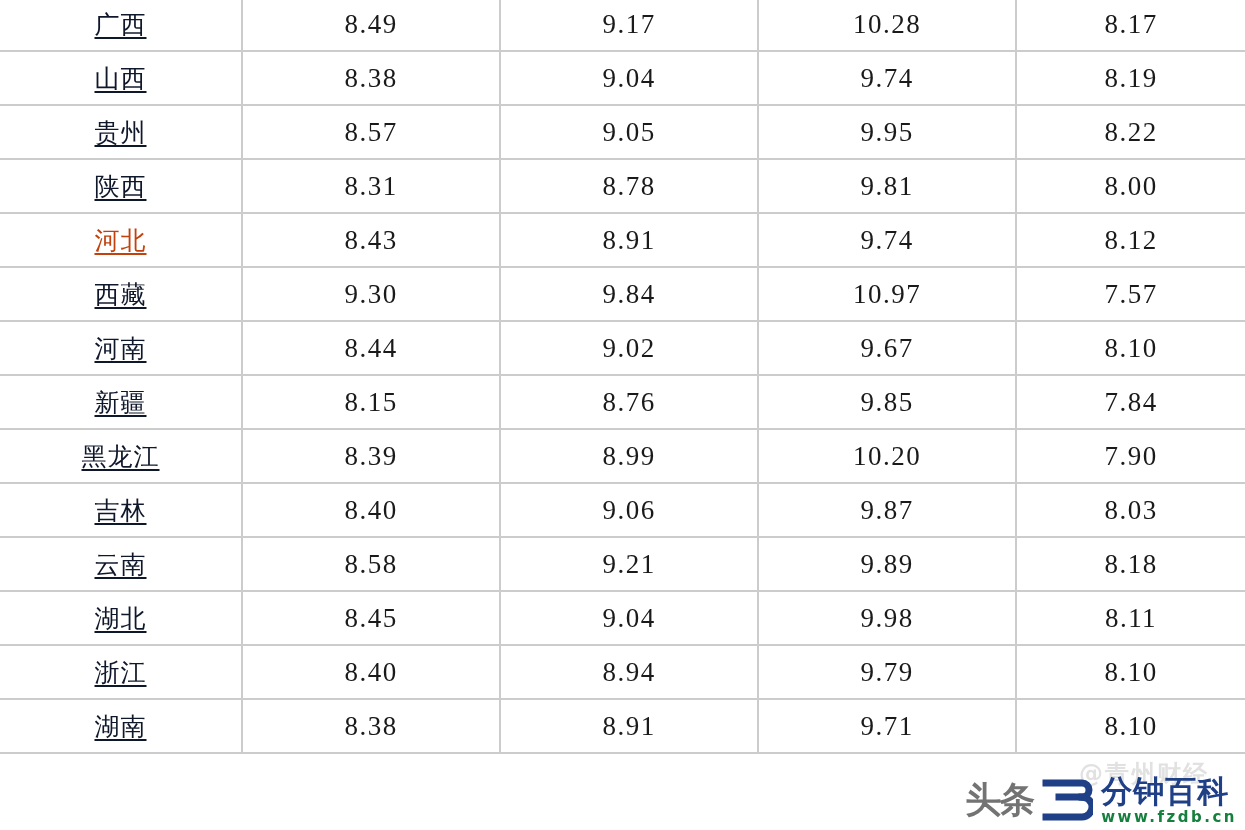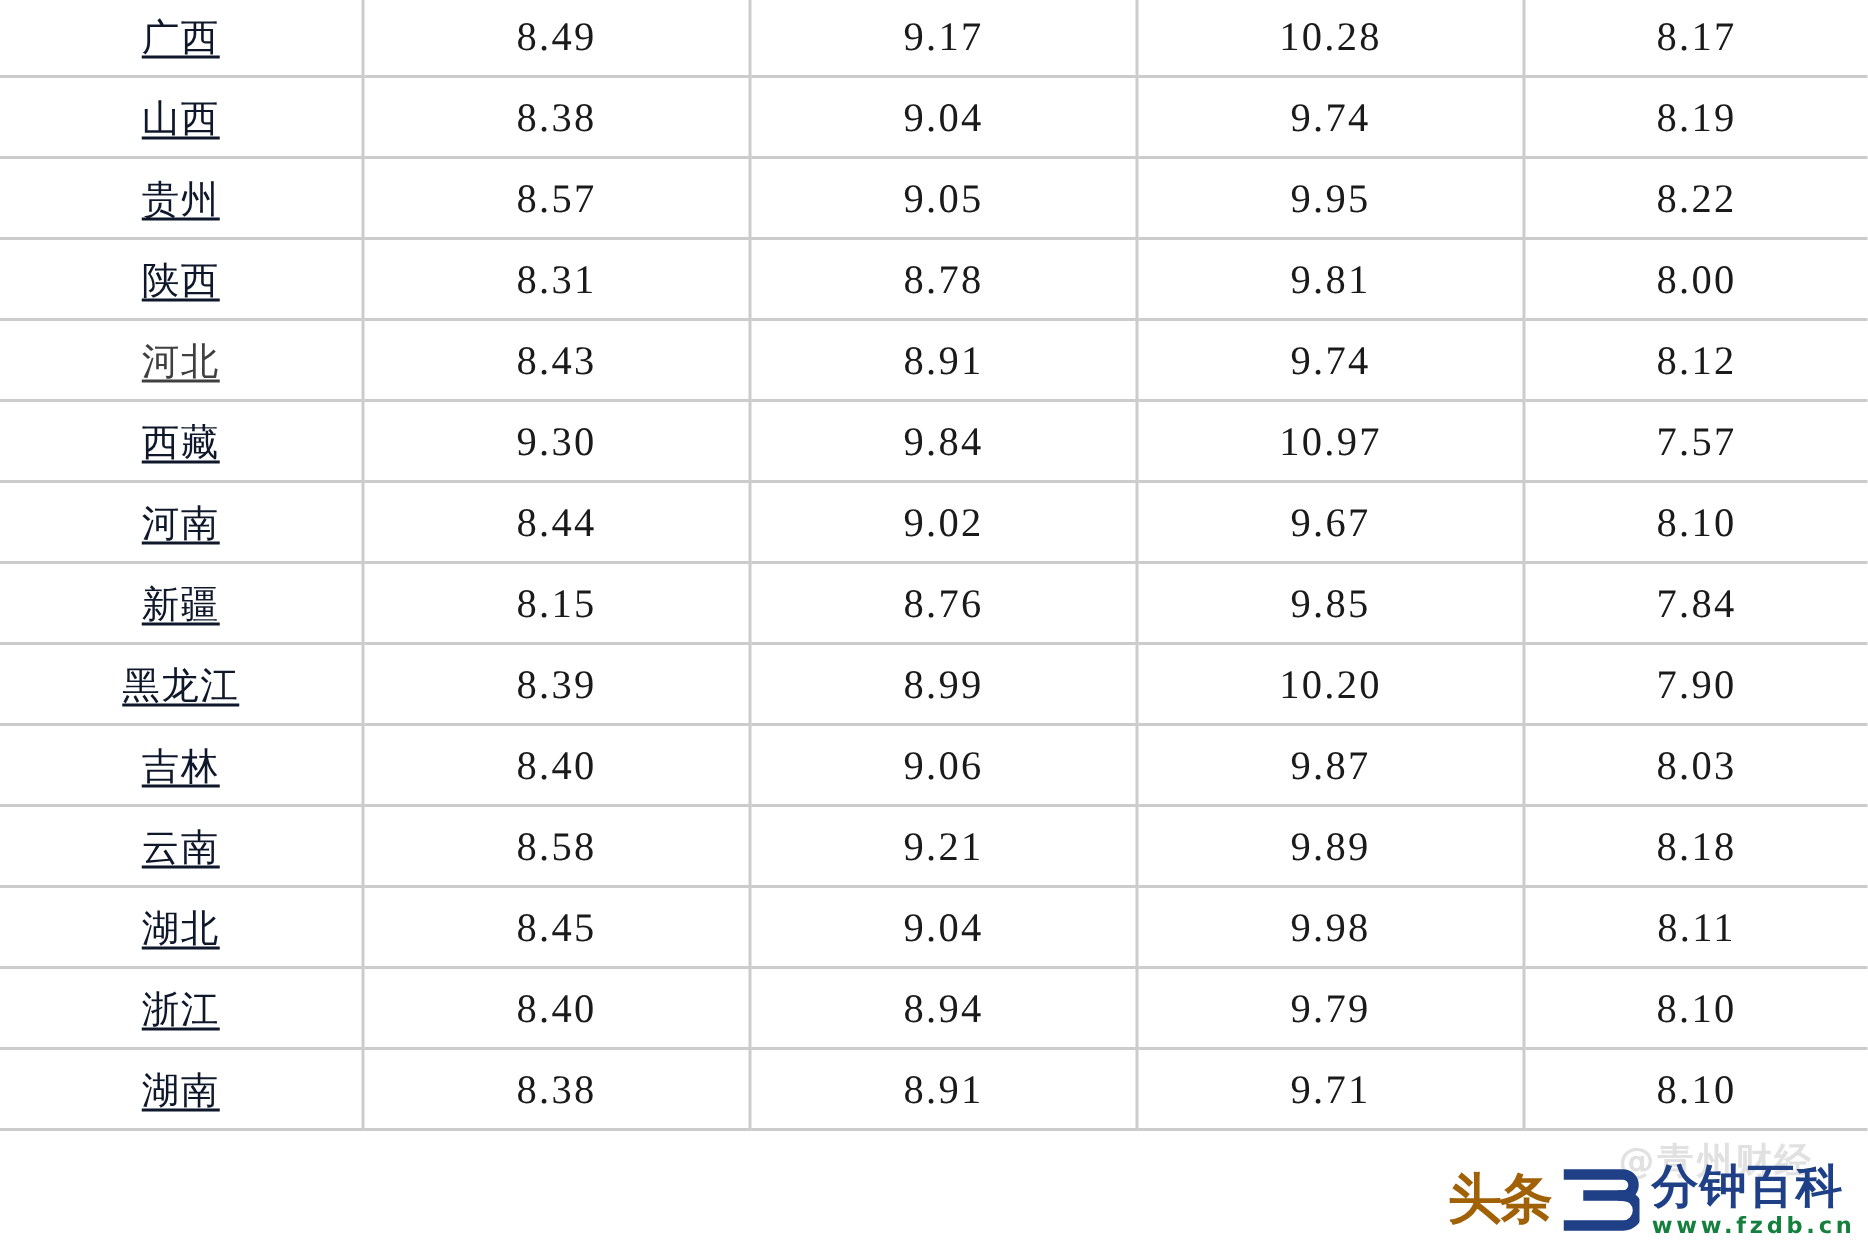--- a/index.html
+++ b/index.html
@@ -56,21 +56,21 @@
   }
   .province-link {
     color: #0f172a;
     text-decoration: underline;
     text-decoration-thickness: 2px;
     text-underline-offset: 4px;
     cursor: pointer;
     letter-spacing: 1px;
   }
   .province-link.visited {
-    color: #404040;
+    color: #c2410c;
   }
 
   
   .num-cell {
     font-family: "Liberation Serif", "DejaVu Serif", serif;
     font-size: 27px;
     color: #1a1a1a;
     letter-spacing: 1.5px;
     word-spacing: 2px;
   }
@@ -83,21 +83,21 @@
     display: flex;
     align-items: center;
     gap: 8px;
     pointer-events: none;
     z-index: 5;
   }
   .wm-toutiao {
     font-family: "DejaVu Sans", "Liberation Sans", sans-serif;
     font-size: 36px;
     font-weight: bold;
-    color: #a16207;
+    color: #737373;
     letter-spacing: -2px;
     line-height: 1;
   }
   .wm-logo {
     width: 52px;
     height: 52px;
     position: relative;
     flex: 0 0 auto;
   }
   .wm-logo svg { display: block; }

